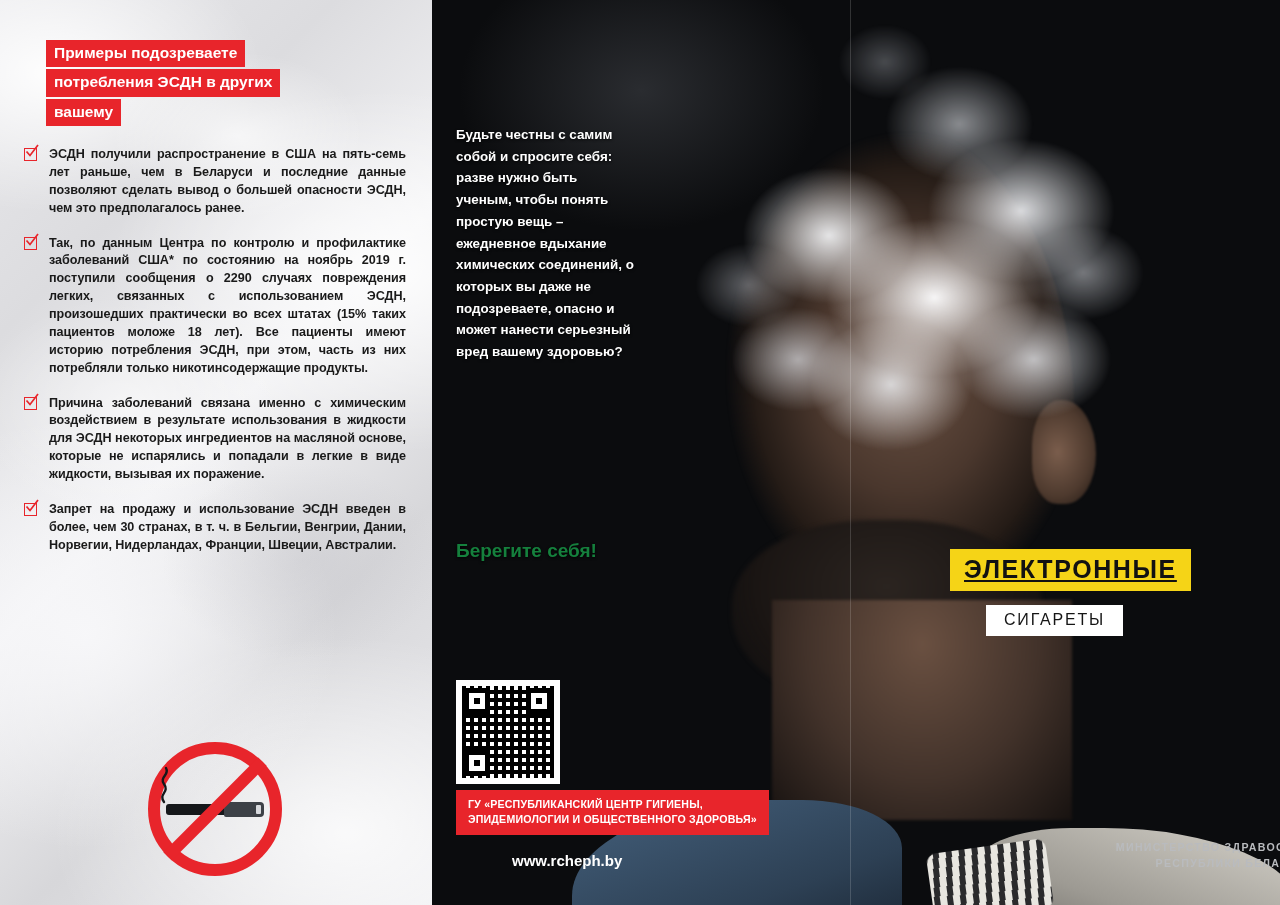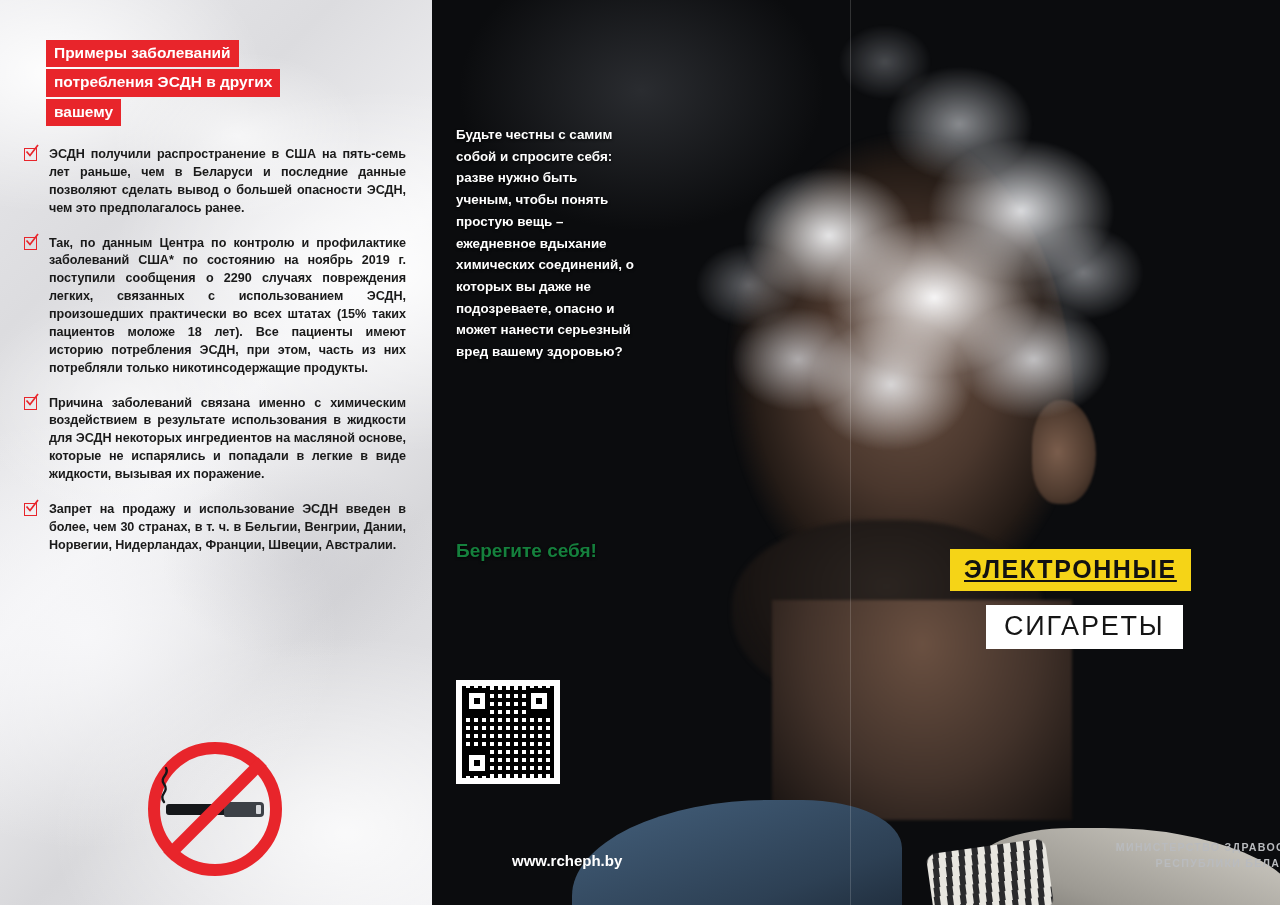--- a/index.html
+++ b/index.html
@@ -317,21 +317,21 @@
     padding: 6px 14px 7px 14px;
     white-space: nowrap;
     text-decoration: underline;
   }
   .title-white {
     position: absolute;
     left: 554px;
     top: 605px;
     background: #ffffff;
     color: #151515;
-    font-size: 27px;
+    font-size: 16px;
     font-weight: 500;
     letter-spacing: 1.8px;
     padding: 6px 18px 7px 18px;
     white-space: nowrap;
   }
 
   .qr {
     position: absolute;
     left: 24px;
     top: 680px;
@@ -405,21 +405,21 @@
   }
 </style>
 </head>
 <body>
 
 <div class="page">
 
   <div class="left-panel">
 
     <div class="headline-block">
-      <div class="headline-line">Примеры заболеваний</div><br>
+      <div class="headline-line">Примеры подозреваете</div><br>
       <div class="headline-line">потребления ЭСДН в других</div><br>
       <div class="headline-line">вашему</div>
     </div>
 
     <div class="bullets">
 
       <div class="bullet">
         <div class="bullet-mark">
           <div class="box"></div>
           <svg class="tick" viewBox="0 0 14 14">
@@ -495,20 +495,24 @@
     <div class="title-white">СИГАРЕТЫ</div>
 
     <div class="qr">
       <div class="qr-inner">
         <div class="qr-eye tl"></div>
         <div class="qr-eye tr"></div>
         <div class="qr-eye bl"></div>
       </div>
     </div>
 
+    <div class="org-banner">
+      <div>ГУ «РЕСПУБЛИКАНСКИЙ ЦЕНТР ГИГИЕНЫ,</div>
+      <div>ЭПИДЕМИОЛОГИИ И ОБЩЕСТВЕННОГО ЗДОРОВЬЯ»</div>
+    </div>
 
     <div class="site">www.rcheph.by</div>
 
     <div class="ministry">
       <div>МИНИСТЕРСТВО ЗДРАВООХРАНЕНИЯ</div>
       <div>РЕСПУБЛИКИ БЕЛАРУСЬ</div>
     </div>
   </div>
 
 </div>

